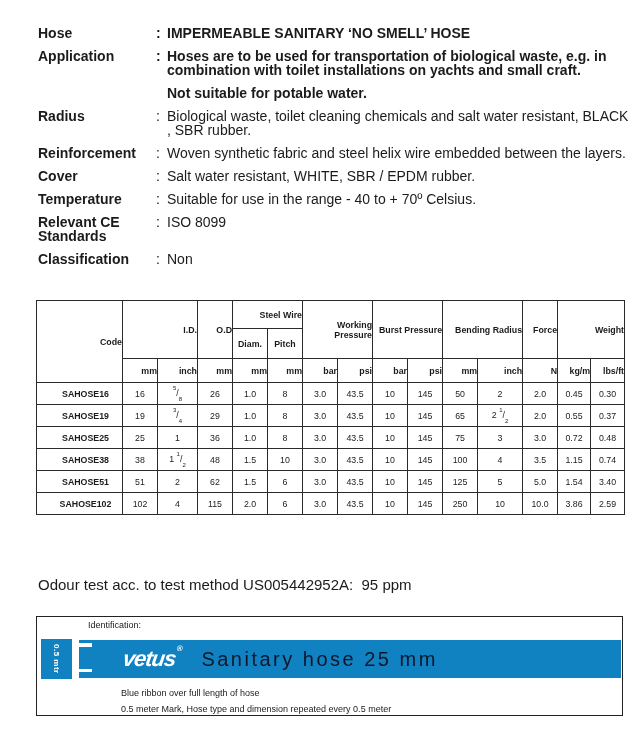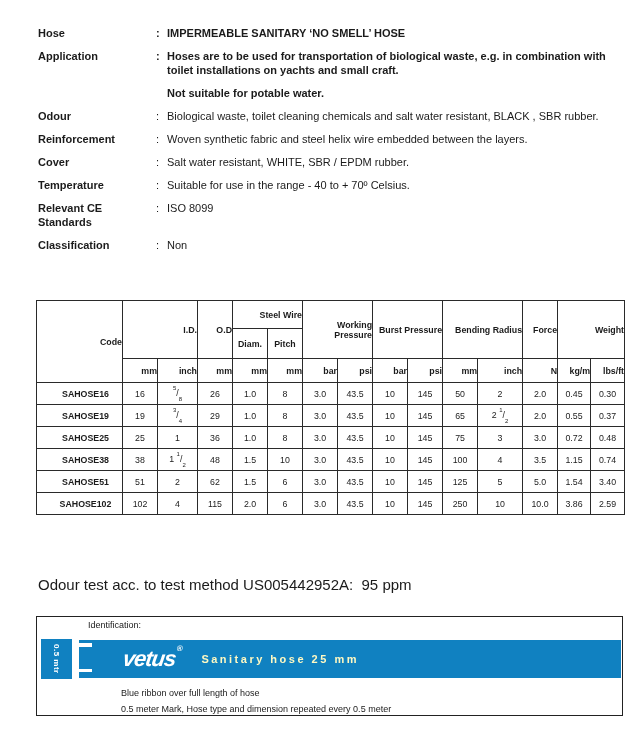--- a/index.html
+++ b/index.html
@@ -4,21 +4,21 @@
 <style>
   * { margin:0; padding:0; box-sizing:border-box; }
   html,body { background:#ffffff; }
   body { font-family:"Liberation Sans", sans-serif; color:#1b1b1b; }
   .page {
     position:relative; width:643px; height:742px; background:#fff; overflow:hidden;
   }
 
   
   .specs { position:absolute; left:38px; top:26px; width:592px; }
-  .spec-row { display:flex; font-size:11px; line-height:14px; margin-bottom:9px;justify-content:center; }
+  .spec-row { display:flex; font-size:14px; line-height:14px; margin-bottom:9px;justify-content:center; }
   .spec-label { width:118px; flex:0 0 118px; font-weight:bold; }
   .spec-colon { width:11px; flex:0 0 11px; }
   .spec-value { flex:1; white-space:pre-wrap; }
   .spec-row.bold-value .spec-value, .spec-row.bold-value .spec-colon { font-weight:bold; }
 
   
   table.dim { position:absolute; left:36px; top:300px; width:588px;
     border-collapse:collapse; table-layout:fixed; border:1.5px solid #222; }
   table.dim th, table.dim td {
     border:1px solid #2a2a2a; text-align:center; vertical-align:middle;
@@ -45,21 +45,21 @@
   .mark-block .vtext { writing-mode:vertical-rl; font-size:8px; font-weight:bold;
     color:#fff; letter-spacing:0.5px; white-space:nowrap; }
   .banner { position:absolute; left:42px; top:23px; right:1px; height:38px;
     display:flex; align-items:center; }
   .bracket { position:absolute; left:0; top:3px; bottom:3px; width:13px; pointer-events:none; }
   .bracket::before { content:""; position:absolute; left:0; top:0; width:13px; height:3.5px; background:#fff; }
   .bracket::after  { content:""; position:absolute; left:0; bottom:3px; width:13px; height:3.5px; background:#fff; }
   .logo { margin-left:44px; color:#fff; font-weight:bold; font-style:italic;
     font-size:22px; letter-spacing:-1px; transform:skewX(-8deg); line-height:1; }
   .logo .reg { font-size:8px; font-style:normal; vertical-align:top; position:relative; top:-3px; letter-spacing:0; }
-  .banner-title { margin-left:20px; color:#fef9c3; font-weight:bold; font-size:11px; letter-spacing:2.5px; }
+  .banner-title { margin-left:20px; color:#0f172a; font-weight:normal; font-size:20px; letter-spacing:2.5px; }
   .ident-notes { position:absolute; left:84px; top:69px; font-size:9px; line-height:15.5px; }
 </style>
 </head>
 <body>
 
 <div class="page">
 
   <section class="specs">
     <div class="spec-row bold-value">
       <div class="spec-label">Hose</div>
@@ -70,21 +70,21 @@
       <div class="spec-label">Application</div>
       <div class="spec-colon">:</div>
       <div class="spec-value">Hoses are to be used for transportation of biological waste, e.g. in combination with toilet installations on yachts and small craft.</div>
     </div>
     <div class="spec-row bold-value">
       <div class="spec-label"></div>
       <div class="spec-colon"></div>
       <div class="spec-value">Not suitable for potable water.</div>
     </div>
     <div class="spec-row">
-      <div class="spec-label">Odour</div>
+      <div class="spec-label">Radius</div>
       <div class="spec-colon">:</div>
       <div class="spec-value">Biological waste, toilet cleaning chemicals and salt water resistant, BLACK , SBR rubber.</div>
     </div>
     <div class="spec-row">
       <div class="spec-label">Reinforcement</div>
       <div class="spec-colon">:</div>
       <div class="spec-value">Woven synthetic fabric and steel helix wire embedded between the layers.</div>
     </div>
     <div class="spec-row">
       <div class="spec-label">Cover</div>

